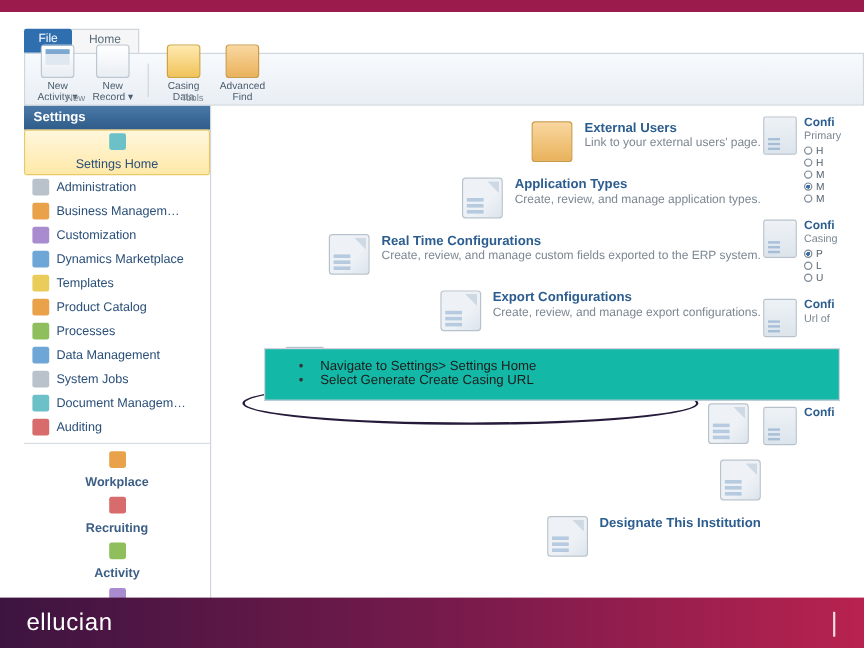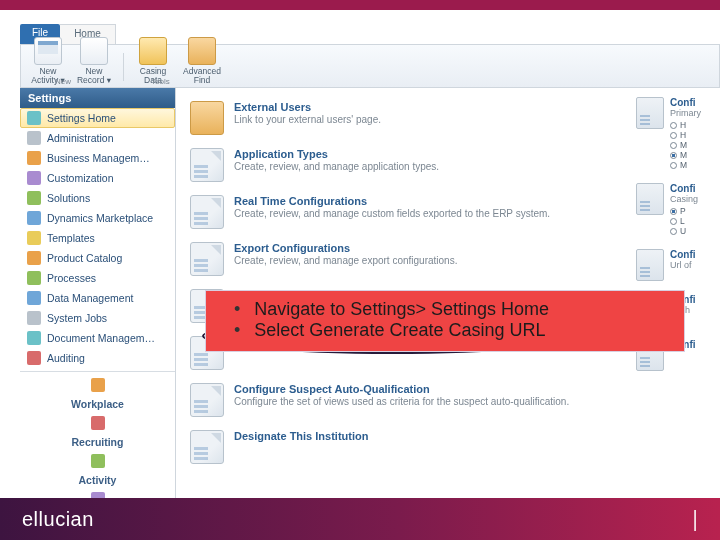--- a/index.html
+++ b/index.html
@@ -81,35 +81,37 @@
     display:flex; align-items:center;
     gap:6px; padding:2px 6px; font-size:10.5px;
     color:#2a4f78; cursor:pointer;
     border:1px solid transparent;
     white-space: nowrap; overflow:hidden; text-overflow: ellipsis;
   }
   .sb-item.selected {
     background: linear-gradient(#fff7dd,#ffe9a8);
     border:1px solid #e9c867;
     border-radius: 2px;
+    flex-direction: column;
   }
   .sb-ico { width:14px; height:14px; flex:0 0 14px; border-radius:2px;}
   .sb-bottom .sb-item { font-weight:bold; color:#3c5f86;flex-direction:column; }
   .sb-div { height:1px; background:#d7dde3; margin:3px 0; }
 
   .main-list {
     flex:1;
     padding: 10px 0 0 14px;
     position:relative;
   }
   .entry {
     display:flex;
     align-items:flex-start;
     gap:10px;
     padding: 3px 0 10px 0;
+    justify-content: flex-end;
   }
   .entry-icon {
     width:34px; height:34px; flex:0 0 34px;
     border-radius:3px;
   }
   .entry-icon.note {
     background: linear-gradient(135deg,#eef2f6 60%,#dce4ec 100%);
     border:1px solid #b7c2cc;
     position:relative;
   }
@@ -146,26 +148,26 @@
   .rr-icon::after{content:"";position:absolute;left:3px;bottom:3px;width:10px;height:2px;background:#3c74ae;box-shadow:0 -4px 0 #3c74ae,0 -8px 0 #3c74ae;opacity:.35;}
   .rr-text { font-size:10px; color:#2c5d8f; font-weight:bold; }
   .rr-sub { font-size:9px; color:#7c8792; font-weight:normal;}
   .rr-opts { font-size:8.5px; color:#556270; margin-top:2px;}
   .rr-radio { display:flex; align-items:center; gap:3px; }
   .rr-dot { width:7px;height:7px;border:1px solid #7b8794;border-radius:50%; }
   .rr-dot.on{ background: radial-gradient(circle,#3b6fa5 45%, transparent 50%); }
 
   .callout {
     position:absolute;
-    left:205px; top:290px;
+    left:220px; top:290px;
     width:480px;
-    background:#ef4444;
+    background:#14b8a6;
     border:1px solid #d8cfe0;
     padding:8px 12px 10px 28px;
-    font-size:18px;
+    font-size:11px;
     color:#1c1c1c;
     font-family: Arial, sans-serif;
   }
   .callout ul{ list-style: none; }
   .callout li::before{ content:"•"; margin-right:14px; color:#333; }
 
   .footer {
     position:absolute;
     left:0; bottom:0; width:720px; height:42px;
     background: linear-gradient(90deg,#3d1440 0%, #7a1b4c 55%, #b8224f 100%);
@@ -232,24 +234,20 @@
           </li>
           <li class="sb-item">
             <span class="sb-ico c-org"></span>
             <span>Business Managem…</span>
           </li>
           <li class="sb-item">
             <span class="sb-ico c-pur"></span>
             <span>Customization</span>
           </li>
           <li class="sb-item">
-            <span class="sb-ico c-grn"></span>
-            <span>Solutions</span>
-          </li>
-          <li class="sb-item">
             <span class="sb-ico c-blue"></span>
             <span>Dynamics Marketplace</span>
           </li>
           <li class="sb-item">
             <span class="sb-ico c-yel"></span>
             <span>Templates</span>
           </li>
           <li class="sb-item">
             <span class="sb-ico c-org"></span>
             <span>Product Catalog</span>
@@ -346,24 +344,20 @@
         </div>
         <div class="entry">
           <div class="entry-icon note"></div>
           <div>
             <div class="entry-title"></div>
             <div class="entry-desc"></div>
           </div>
         </div>
         <div class="entry">
           <div class="entry-icon note"></div>
-          <div>
-            <div class="entry-title">Configure Suspect Auto-Qualification</div>
-            <div class="entry-desc">Configure the set of views used as criteria for the suspect auto-qualification.</div>
-          </div>
         </div>
         <div class="entry">
           <div class="entry-icon note"></div>
           <div>
             <div class="entry-title">Designate This Institution</div>
             <div class="entry-desc"></div>
           </div>
         </div>
         <div class="highlight-ellipse"></div>
     </div>

